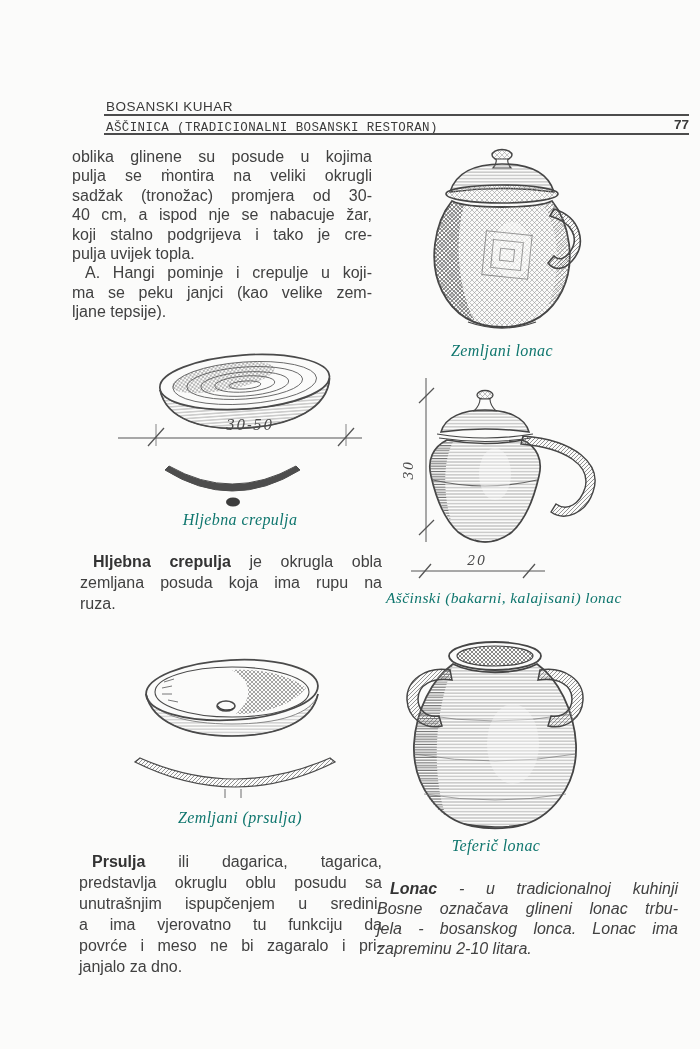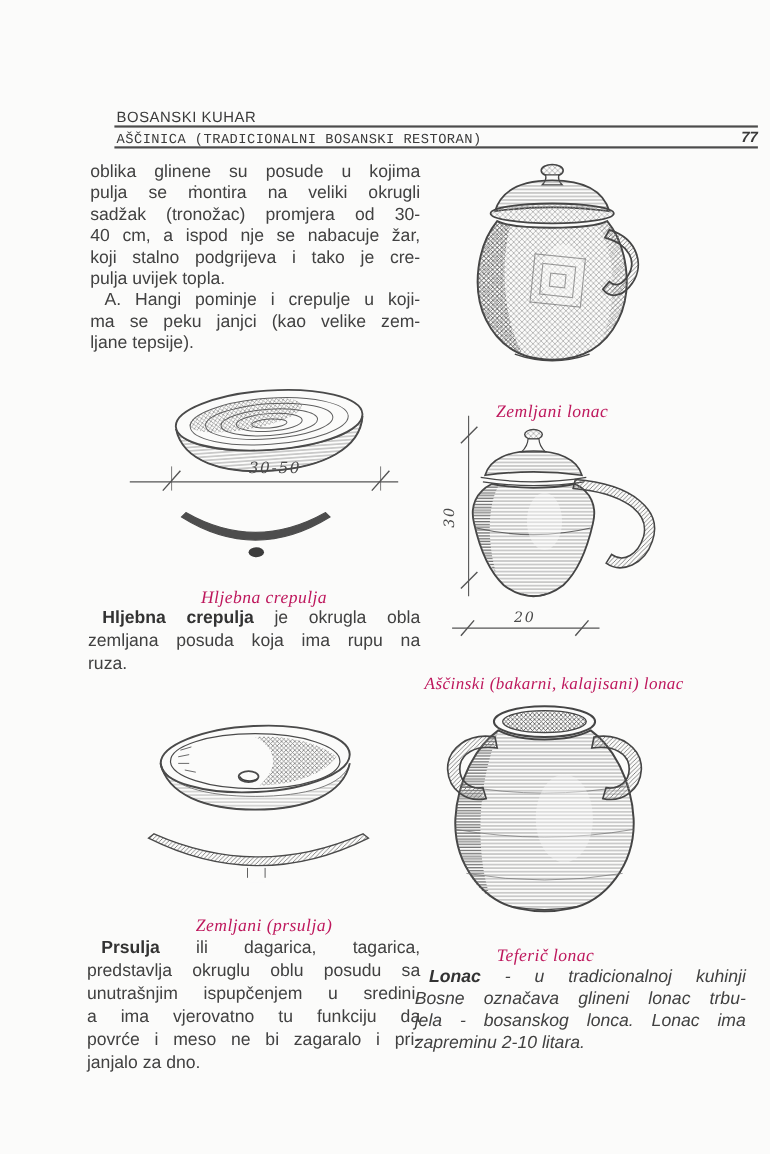--- a/index.html
+++ b/index.html
@@ -24,22 +24,22 @@
   .lh21 .jline { line-height:21px; }
   .lh20 .jline { line-height:20px; }
   .jline { text-align:justify; text-align-last:justify; }
   .jline.end { text-align-last:left; }
   .jline.ind { text-indent:13px; }
   .jline b { font-weight:bold; color:#333; }
 
   
   .caption {
     font-family:"Liberation Serif","DejaVu Serif",serif;
-    font-style:italic; font-size:16px; color:#be185d;
-    letter-spacing:.4px; text-align:center;margin-top:24px;
+    font-style:italic; font-size:16px; color:#0f766e;
+    letter-spacing:.4px; text-align:center;
   }
   .caption.left { text-align:left; font-size:15.5px; }
   .dimtxt {
     font-family:"DejaVu Serif","Liberation Serif",serif;
     font-style:italic; font-size:14px; fill:#4a4a4a; letter-spacing:1.5px;
   }
   svg { display:block; }
 </style>
 </head>
 <body>
@@ -66,25 +66,25 @@
       <pattern id="hd" width="4" height="4" patternUnits="userSpaceOnUse">
         <path d="M0 4L4 0" stroke="#777" stroke-width="0.8" fill="none"></path>
       </pattern>
     </defs>
   </svg>
 
   <div class="abs hdr-title" style="top:99px;left:106px;">BOSANSKI KUHAR</div>
   <div class="abs rule" style="top:114px;left:104px;width:585px;"></div>
   <div class="abs" style="top:117px;left:106px;width:583px;">
     <span class="hdr-sub">AŠČINICA (TRADICIONALNI BOSANSKI RESTORAN)</span>
-    <span class="pageno" style="position:absolute;right:0;top:0;font-style:italic;">77</span>
+    <span class="pageno" style="position:absolute;right:0;top:0;">77</span>
   </div>
   <div class="abs rule" style="top:133px;left:104px;width:585px;height:1.6px;"></div>
 
-  <div class="abs para lh19" style="top:147px;left:82px;width:300px;">
+  <div class="abs para lh19" style="top:147px;left:72px;width:300px;">
     <div>
         <div class="jline">oblika glinene su posude u kojima</div>
         <div class="jline">pulja se ṁontira na veliki okrugli</div>
         <div class="jline">sadžak (tronožac) promjera od 30-</div>
         <div class="jline">40 cm, a ispod nje se nabacuje žar,</div>
         <div class="jline">koji stalno podgrijeva i tako je cre-</div>
         <div class="jline end">pulja uvijek topla.</div>
       </div>
     <div>
         <div class="jline ind">A. Hangi pominje i crepulje u koji-</div>

